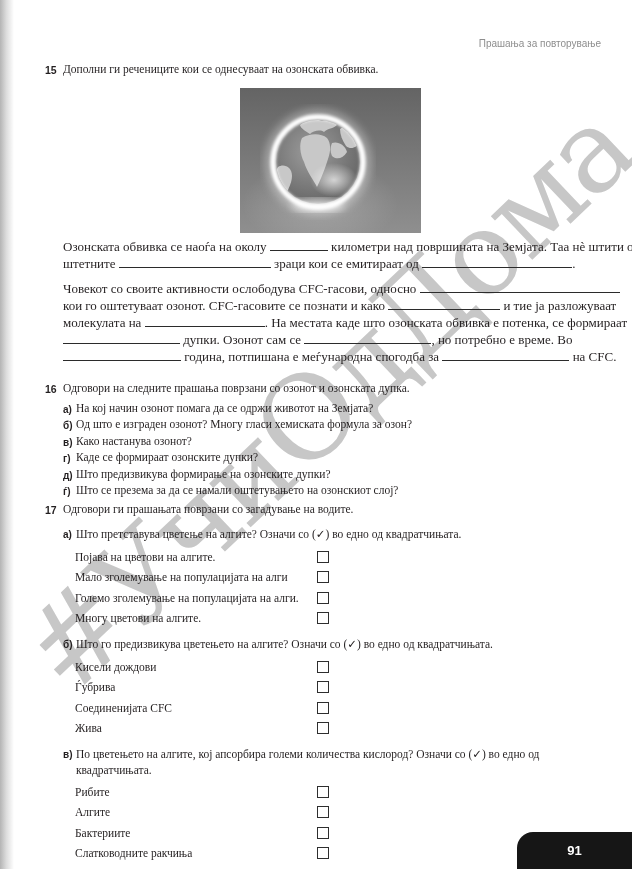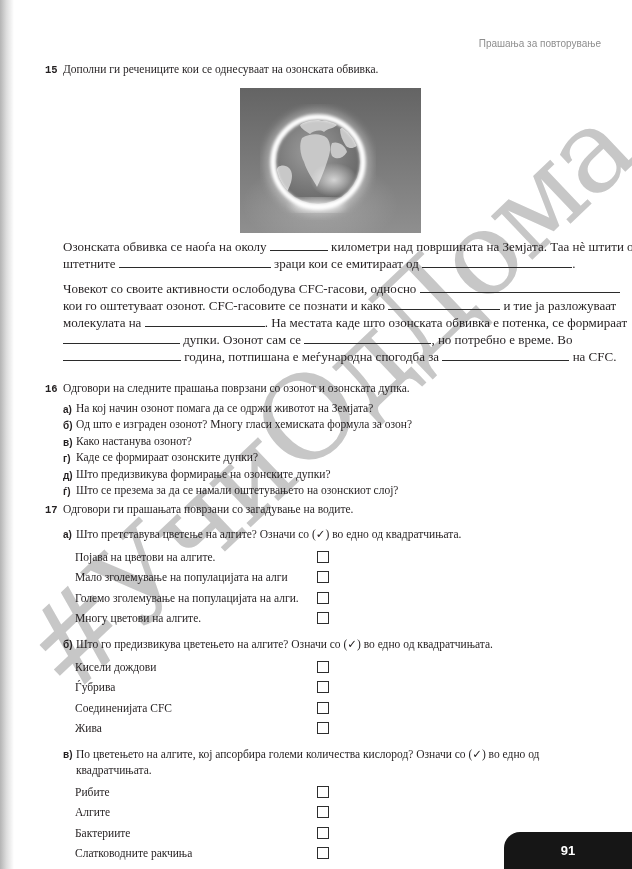--- a/index.html
+++ b/index.html
@@ -21,21 +21,21 @@
     user-select:none;
   }
   .page-header{
     position:absolute;top:38px;right:31px;z-index:2;
     font-family:"Liberation Sans", sans-serif;
     font-size:10px;color:#8e8e8e;padding-left:24px;
   }
   .content{position:absolute;left:45px;top:61px;width:556px;z-index:2;}
   .q-head{display:flex;font-size:11.5px;line-height:16px;}
   .q-num{
-    font-family:Liberation Mono, monospace;font-weight:bold;
+    font-family:Liberation Sans, sans-serif;font-weight:bold;
     font-size:10.5px;width:18px;flex:none;padding-top:1px;
   }
   .q-title{flex:1;}
   figure.globe{margin:10px 0 0 195px;width:181px;height:145px;padding:0;}
   .fill-para{margin:6px 0 0 18px;font-size:13px;}
   #para1{margin-top:6px;}
   #para2{margin-top:8px;}
   .fill-line{height:17px;white-space:nowrap;}
   .blank{
     display:inline-block;height:11px;
@@ -58,21 +58,21 @@
   .option-row{
     position:relative;height:20.5px;display:flex;align-items:center;
     font-size:11.5px;
   }
   .opt-text{display:inline-block;}
   .checkbox{
     position:absolute;left:242px;top:50%;transform:translateY(-50%);
     width:10px;height:10px;border:1.6px solid #2e2e2e;background:#ffffff;
   }
   .page-badge{
-    position:absolute;right:0;bottom:0;width:128px;height:37px;z-index:3;
+    position:absolute;right:0;bottom:0;width:115px;height:37px;z-index:3;
     background:#161616;border-radius:16px 0 0 0;
     display:flex;align-items:center;justify-content:center;
   }
   .page-badge span{
     color:#ffffff;font-family:"Liberation Sans", sans-serif;
     font-weight:bold;font-size:13px;
   }
 </style>
 </head>
 <body>

